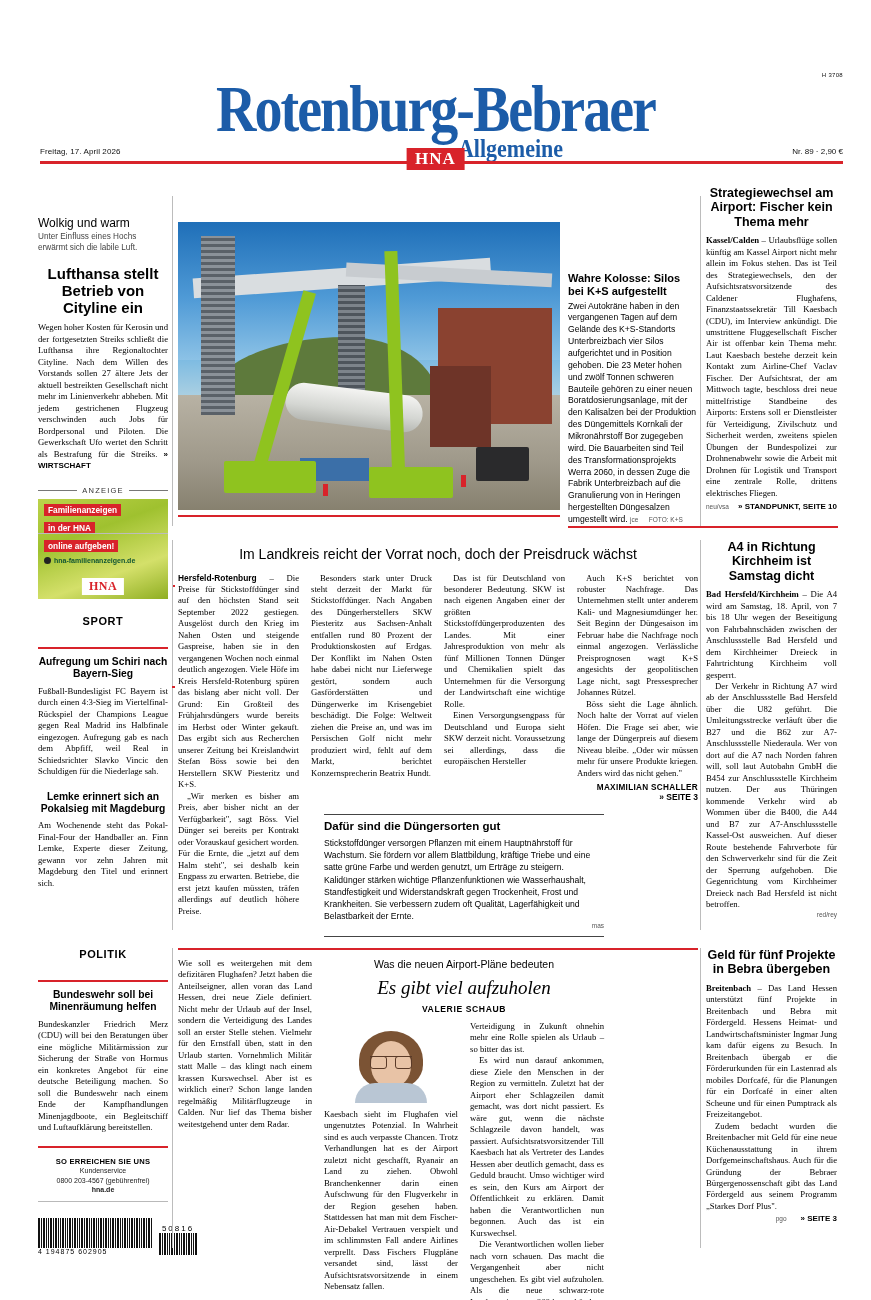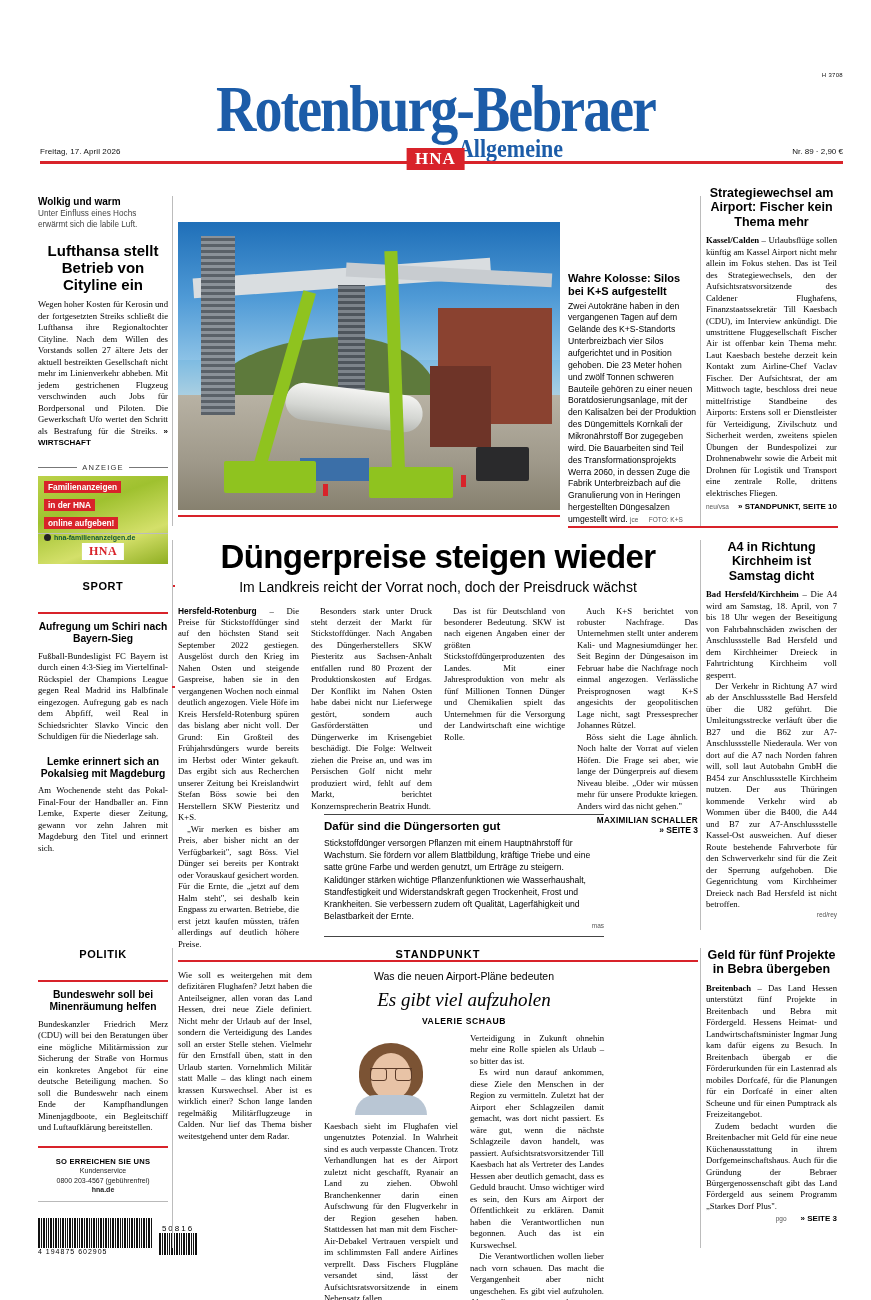--- a/index.html
+++ b/index.html
@@ -72,36 +72,36 @@
   }
   .ref { font-weight: bold; font-family: "Liberation Sans", sans-serif; font-size: 8px; }
   .credit { font-size: 6.5px; color: #555; font-family: "Liberation Sans", sans-serif; }
 
   
   .col-left { position: absolute; left: 38px; top: 196px; width: 130px; }
   .weather { position: relative; height: 62px; }
   .w-icon { position: absolute; left: 0; top: 6px; width: 62px; height: 40px; }
   .w-hi { position: absolute; right: 2px; top: 2px; font-size: 21px; font-weight: bold; color: #d8232a; }
   .w-lo { position: absolute; right: 2px; top: 27px; font-size: 16px; font-weight: bold; color: #1c8ccd; }
-  .w-title { font-size: 10px; font-weight: bold; margin-top: 0; }
+  .w-title { font-size: 12px; font-weight: normal; margin-top: 20px; }
   .w-text { font-size: 8.2px; color: #444; line-height: 1.28; margin-top: 2px; }
 
   .lh-head { font-size: 15px; font-weight: bold; text-align: center; line-height: 1.12; margin-top: 13px; }
   .lh-body { margin-top: 6px; }
 
   .anzeige-label {
     display: flex; align-items: center; gap: 5px;
     font-size: 7.5px; letter-spacing: 1.2px; color: #333; font-weight: normal;
     margin-bottom: 4px;
   }
   .anzeige-label::before, .anzeige-label::after {
     content: ""; flex: 1; height: 1px; background: #777;
   }
   .ad-box {
-    position: relative; width: 130px; height: 88px; overflow: hidden;
+    position: relative; width: 130px; height: 100px; overflow: hidden;
     background: linear-gradient(160deg,#bcd24a 0%,#9fc12f 35%,#d4e06a 70%,#8fae22 100%);
   }
   .ad-line {
     display: inline-block; background: #d8232a; color: #fff;
     font-size: 8.3px; font-weight: bold; padding: 1px 4px; margin: 2px 0 0 6px;
   }
   .ad-url {
     font-size: 7px; color: #153; font-weight: bold; margin: 4px 0 0 6px;
     display: flex; align-items: center; gap: 3px;
   }
@@ -442,36 +442,36 @@
   <div class="divider-h" style="left:568px;top:526px;width:270px;height:2px"></div>
   <div class="divider-g" style="left:38px;top:533px;width:130px;height:1px"></div>
   <div class="divider-h" style="left:172px;top:585px;width:3px;height:2px"></div>
   <div class="divider-g" style="left:172px;top:540px;width:1px;height:390px"></div>
   <div class="divider-g" style="left:700px;top:540px;width:1px;height:390px"></div>
   <div class="divider-g" style="left:172px;top:948px;width:1px;height:300px"></div>
   <div class="divider-g" style="left:700px;top:948px;width:1px;height:300px"></div>
   <div class="divider-h" style="left:172px;top:686px;width:3px;height:2px"></div>
 
   <div class="main-story">
-    <div class="ms-title">Düngerpreise steigen wieder</div>
     <div class="ms-sub">Im Landkreis reicht der Vorrat noch, doch der Preisdruck wächst</div>
 
     <div class="ms-cols">
       <div class="ms-col">
         <div class="body-serif">
           <span class="dek">Hersfeld-Rotenburg</span>
           <span>– Die Preise für Stickstoffdünger sind auf den höchsten Stand seit September 2022 gestiegen. Ausgelöst durch den Krieg im Nahen Osten und steigende Gaspreise, haben sie in den vergangenen Wochen noch einmal deutlich angezogen. Viele Höfe im Kreis Hersfeld-Rotenburg spüren das bislang aber nicht voll. Der Grund: Ein Großteil des Frühjahrsdüngers wurde bereits im Herbst oder Winter gekauft. Das ergibt sich aus Recherchen unserer Zeitung bei Kreislandwirt Stefan Böss sowie bei den Herstellern SKW Piesteritz und K+S.</span>
         </div>
         <div class="body-serif" style="text-indent:9px">„Wir merken es bisher am Preis, aber bisher nicht an der Verfügbarkeit", sagt Böss. Viel Dünger sei bereits per Kontrakt oder Vorauskauf gesichert worden. Für die Ernte, die „jetzt auf dem Halm steht", sei deshalb kein Engpass zu erwarten. Betriebe, die erst jetzt kaufen müssten, träfen allerdings auf deutlich höhere Preise.</div>
       </div>
       <div class="ms-col">
         <div class="body-serif" style="text-indent:9px">Besonders stark unter Druck steht derzeit der Markt für Stickstoffdünger. Nach Angaben des Düngerherstellers SKW Piesteritz aus Sachsen-Anhalt entfallen rund 80 Prozent der Produktionskosten auf Erdgas. Der Konflikt im Nahen Osten habe dabei nicht nur Lieferwege gestört, sondern auch Gasförderstätten und Düngerwerke im Krisengebiet beschädigt. Die Folge: Weltweit ziehen die Preise an, und was im Persischen Golf nicht mehr produziert wird, fehlt auf dem Markt, berichtet Konzernsprecherin Beatrix Hundt.</div>
       </div>
       <div class="ms-col">
         <div class="body-serif" style="text-indent:9px">Das ist für Deutschland von besonderer Bedeutung. SKW ist nach eigenen Angaben einer der größten Stickstoffdüngerproduzenten des Landes. Mit einer Jahresproduktion von mehr als fünf Millionen Tonnen Dünger und Chemikalien spielt das Unternehmen für die Versorgung der Landwirtschaft eine wichtige Rolle.</div>
+        <div class="body-serif" style="text-indent:9px">Einen Versorgungsengpass für Deutschland und Europa sieht SKW derzeit nicht. Voraussetzung sei allerdings, dass die europäischen Hersteller</div>
       </div>
       <div class="ms-col c4">
         <div class="body-serif" style="text-indent:9px">Auch K+S berichtet von robuster Nachfrage. Das Unternehmen stellt unter anderem Kali- und Magnesiumdünger her. Seit Beginn der Düngesaison im Februar habe die Nachfrage noch einmal angezogen. Verlässliche Preisprognosen wagt K+S angesichts der geopolitischen Lage nicht, sagt Pressesprecher Johannes Rützel.</div>
         <div class="body-serif" style="text-indent:9px">Böss sieht die Lage ähnlich. Noch halte der Vorrat auf vielen Höfen. Die Frage sei aber, wie lange der Düngerpreis auf diesem Niveau bleibe. „Oder wir müssen mehr für unsere Produkte kriegen. Anders wird das nicht gehen."</div>
         <div class="byline" style="margin-top:4px">MAXIMILIAN SCHALLER</div>
         <div class="seite">» SEITE 3</div>
       </div>
     </div>
 
     <div class="infobox" style="position:absolute; left:146px; top:264px;">
@@ -487,21 +487,20 @@
     <div class="tr-head">A4 in Richtung Kirchheim ist Samstag dicht</div>
     <div class="body-serif" style="margin-top:6px">
       <b>Bad Hersfeld/Kirchheim</b>
       <span>– Die A4 wird am Samstag, 18. April, von 7 bis 18 Uhr wegen der Beseitigung von Fahrbahnschäden zwischen der Anschlussstelle Bad Hersfeld und dem Kirchheimer Dreieck in Fahrtrichtung Kirchheim voll gesperrt.</span>
     </div>
     <div class="body-serif" style="text-indent:9px">Der Verkehr in Richtung A7 wird ab der Anschlussstelle Bad Hersfeld über die U82 geführt. Die Umleitungsstrecke verläuft über die B27 und die B62 zur A7-Anschlussstelle Niederaula. Wer von dort auf die A7 nach Norden fahren will, soll laut Autobahn GmbH die B454 zur Anschlussstelle Kirchheim nutzen. Der aus Thüringen kommende Verkehr wird ab Wommen über die B400, die A44 und B7 zur A7-Anschlussstelle Kassel-Ost ausweichen. Auf dieser Route bestehende Fahrverbote für den Schwerverkehr sind für die Zeit der Sperrung aufgehoben. Die Gegenrichtung vom Kirchheimer Dreieck nach Bad Hersfeld ist nicht betroffen.</div>
     <div class="credit" style="text-align:right">red/rey</div>
   </div>
 
   <div class="standpunkt">
-    <div class="sp-label">STANDPUNKT</div>
     <div class="rule-red"></div>
     <div class="sp-cols">
       <div class="sp-col">
         <div class="body-serif">Wie soll es weitergehen mit dem defizitären Flughafen? Jetzt haben die Anteilseigner, allen voran das Land Hessen, drei neue Ziele definiert. Nicht mehr der Urlaub auf der Insel, sondern die Verteidigung des Landes soll an erster Stelle stehen. Vielmehr für den Ernstfall üben, statt in den Urlaub starten. Vornehmlich Militär statt Malle – das klingt nach einem krassen Kurswechsel. Aber ist es wirklich einer? Schon lange landen regelmäßig Militärflugzeuge in Calden. Nur lief das Thema bisher weitestgehend unter dem Radar.</div>
       </div>
       <div class="sp-col wide">
         <div class="sp-kicker">Was die neuen Airport-Pläne bedeuten</div>
         <div class="sp-title">Es gibt viel aufzuholen</div>
         <div class="sp-author">VALERIE SCHAUB</div>
         <div class="sp-inner">

